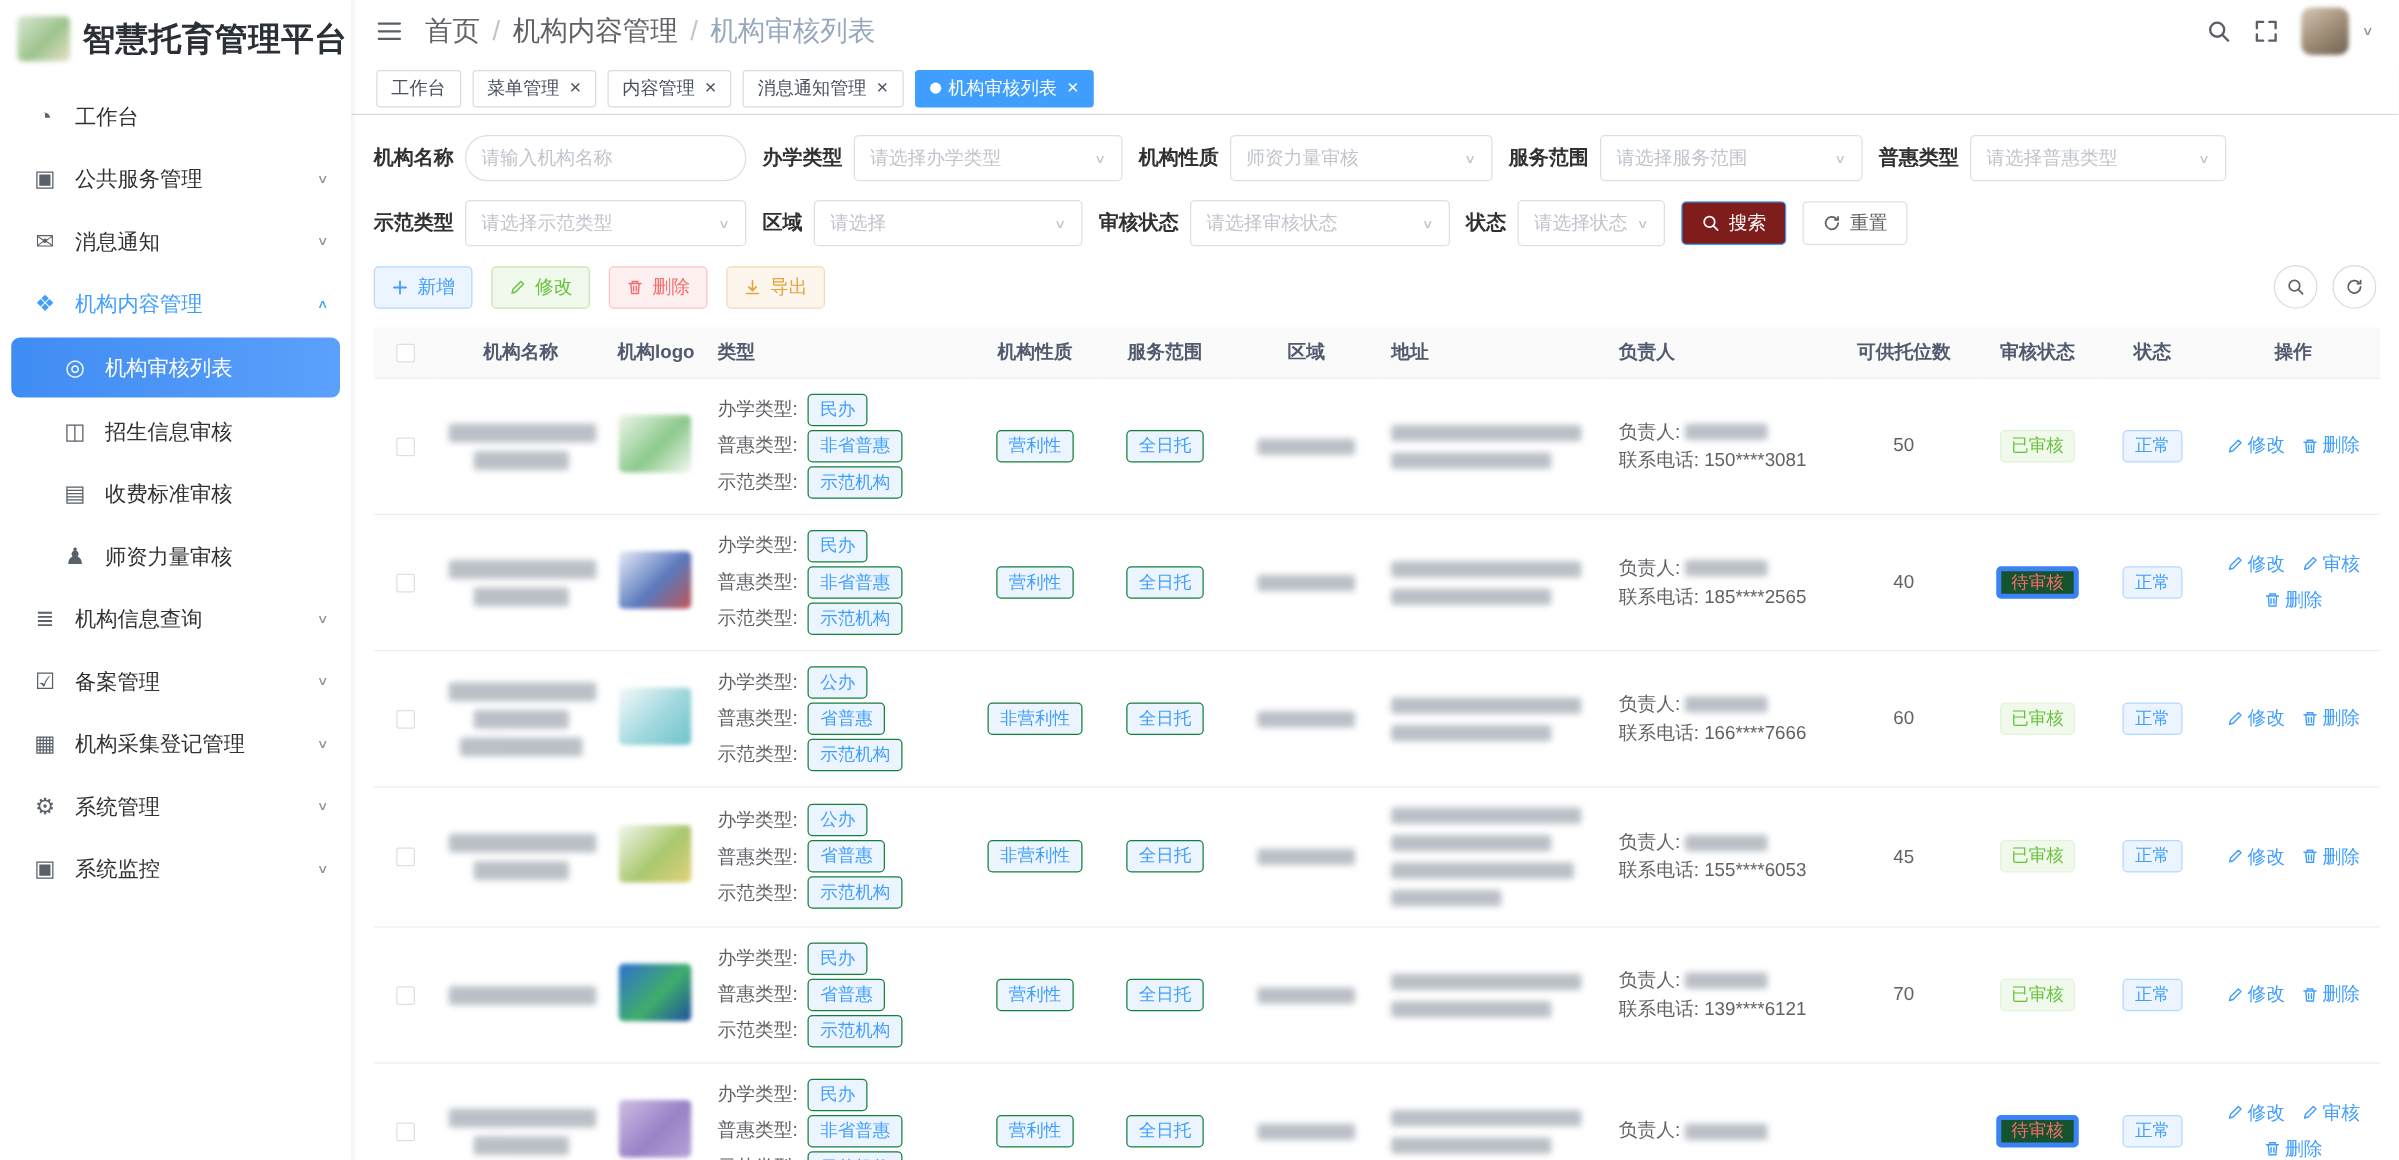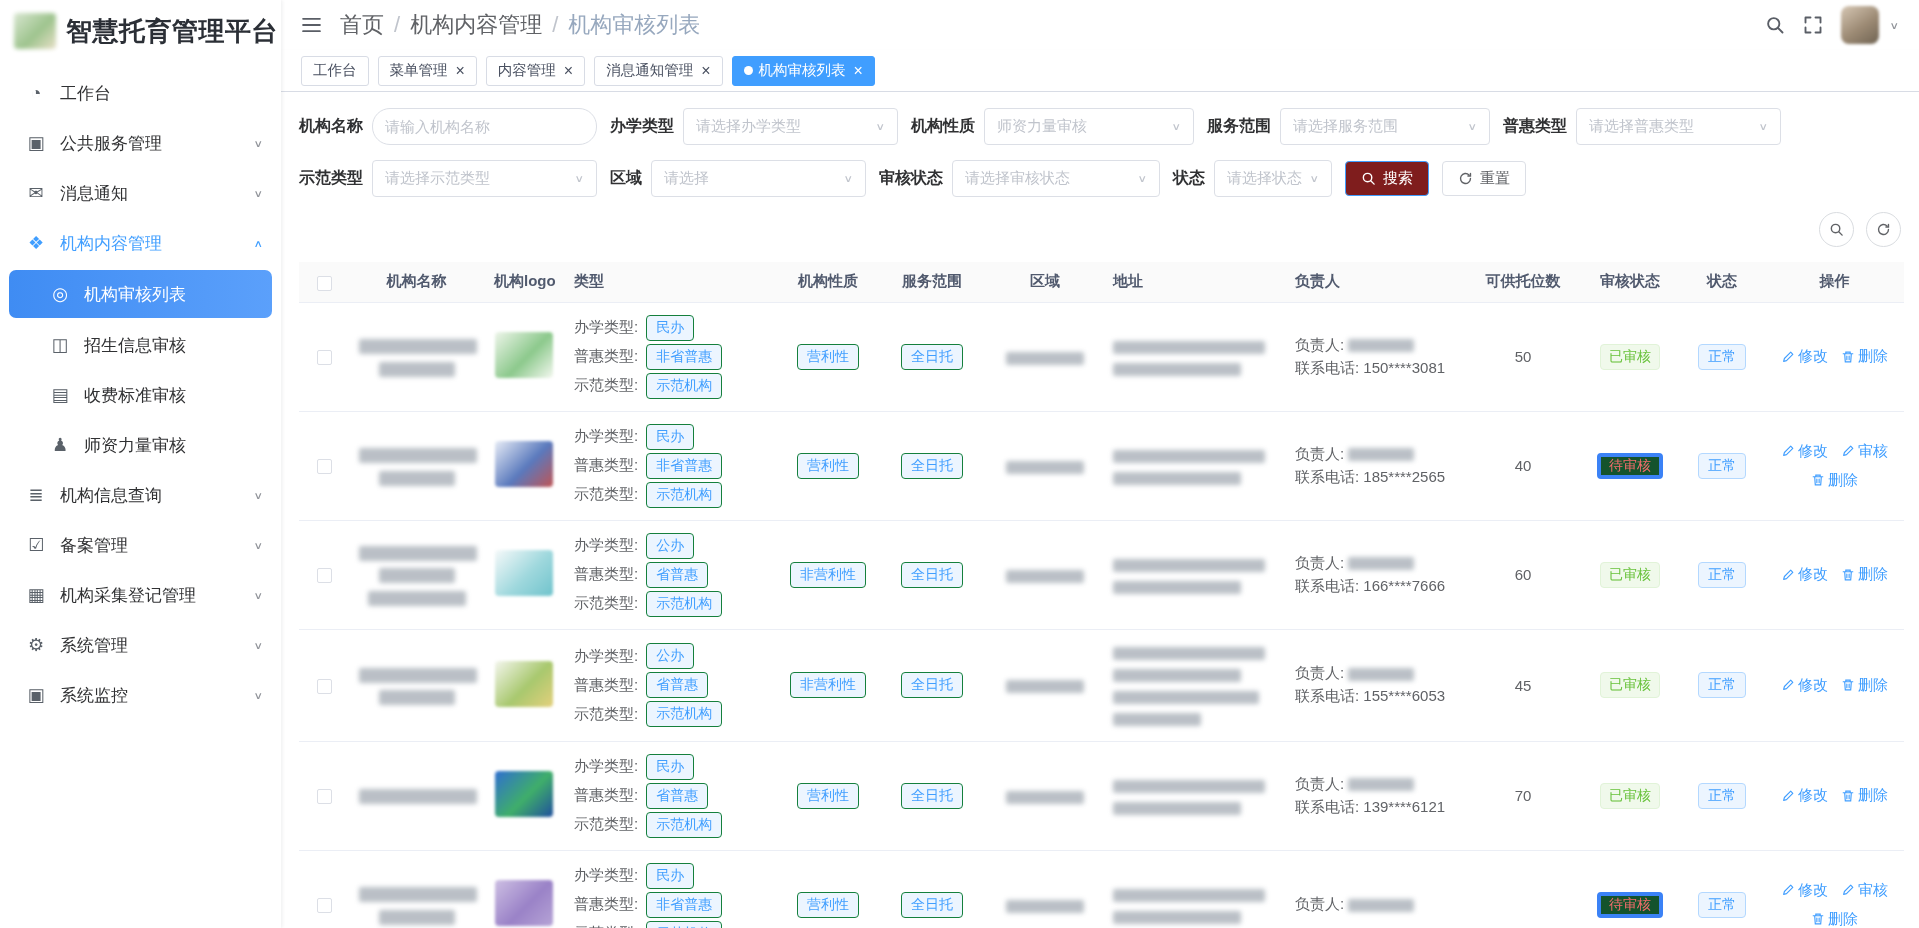--- a/index.html
+++ b/index.html
@@ -327,20 +327,46 @@
               <svg viewBox="0 0 16 16" fill="none" stroke="currentColor" stroke-width="1.5" stroke-linecap="round">
                 <path d="M13.3 8a5.3 5.3 0 1 1-1.55-3.75"></path>
                 <path d="M13.3 2.6v2.7h-2.7"></path>
               </svg>
               <span>重置</span>
             </button>
   </div>
         </div>
 
       <div class="toolbar">
+        <div class="toolbar-left" id="toolbarButtons">
+            <button class="tbtn primary">
+              <svg viewBox="0 0 16 16" fill="none" stroke="currentColor" stroke-width="1.7" stroke-linecap="round">
+                <path d="M8 2.5v11M2.5 8h11"></path>
+              </svg>
+              <span>新增</span>
+            </button>
+            <button class="tbtn success">
+              <svg viewBox="0 0 16 16" fill="none" stroke="currentColor" stroke-width="1.3" stroke-linejoin="round">
+                <path d="M3 13l.9-3.3 7.2-7.2 2.4 2.4-7.2 7.2L3 13z"></path>
+              </svg>
+              <span>修改</span>
+            </button>
+            <button class="tbtn danger">
+              <svg viewBox="0 0 16 16" fill="none" stroke="currentColor" stroke-width="1.3" stroke-linecap="round">
+                <path d="M2.5 4.3h11M5.5 4.3V2.5h5v1.8M4.2 4.3l.7 9.2h6.2l.7-9.2M6.7 6.8v4.4M9.3 6.8v4.4"></path>
+              </svg>
+              <span>删除</span>
+            </button>
+            <button class="tbtn warning">
+              <svg viewBox="0 0 16 16" fill="none" stroke="currentColor" stroke-width="1.5" stroke-linecap="round" stroke-linejoin="round">
+                <path d="M8 2v8M4.6 7.4L8 10.8l3.4-3.4M2.5 13.5h11"></path>
+              </svg>
+              <span>导出</span>
+            </button>
+          </div>
         <div class="toolbar-right">
           <span class="circle-btn" id="cbSearch">
               <svg viewBox="0 0 16 16" fill="none" stroke="currentColor" stroke-width="1.5" stroke-linecap="round">
                 <circle cx="7" cy="7" r="4.5"></circle>
                 <path d="M10.4 10.4L14 14"></path>
               </svg>
             </span>
           <span class="circle-btn" id="cbRefresh">
               <svg viewBox="0 0 16 16" fill="none" stroke="currentColor" stroke-width="1.5" stroke-linecap="round">
                 <path d="M13.3 8a5.3 5.3 0 1 1-1.55-3.75"></path>

